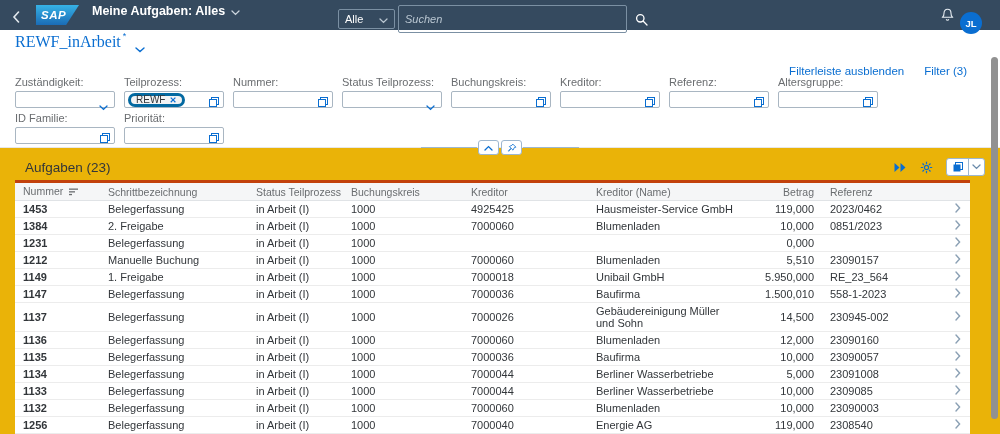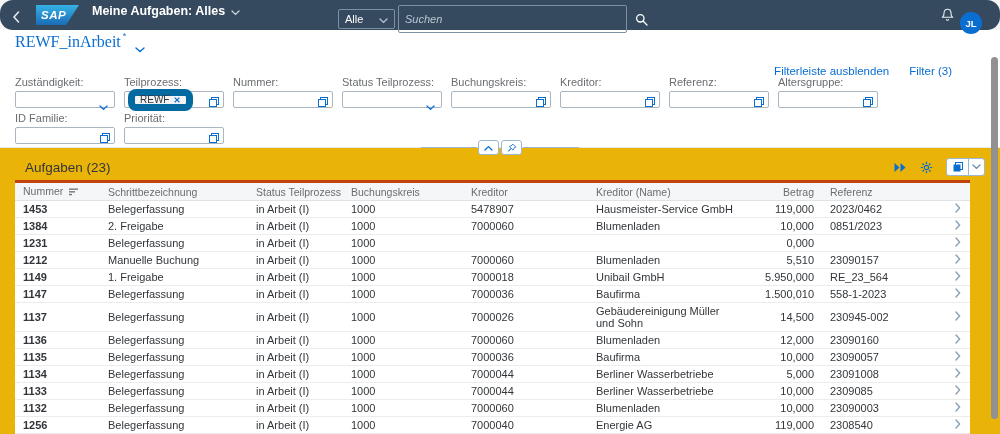--- a/index.html
+++ b/index.html
@@ -1,20 +1,20 @@
 <!DOCTYPE html>
 <html><head>
 <meta charset="utf-8">
 <style>
   * { margin:0; padding:0; box-sizing:border-box; }
   html,body { width:1000px; height:434px; overflow:hidden; }
   body { font-family:"Liberation Sans", sans-serif; background:#f7f7f7; position:relative; }
 
   
-  .shell { height:30px; background:#354a5f; position:relative; color:#fff;border-radius:13px; }
+  .shell { height:30px; background:#354a5f; position:relative; color:#fff; }
   .shell-back { position:absolute; left:12px; top:9px; color:#e3e9ee; cursor:pointer; }
   .sap-logo { position:absolute; left:36px; top:5px; width:43px; height:20px;
     background:linear-gradient(180deg,#36b2e6 0%,#1a6cb6 100%);
     clip-path:polygon(0 0,100% 0,70% 100%,0 100%);
     color:#fff; font-weight:bold; font-style:italic; font-size:11.5px; line-height:20px;
     padding-left:5px; letter-spacing:.5px; }
   .shell-title { position:absolute; left:92px; top:0; height:21px; display:flex; align-items:center; gap:6px;
     font-size:12.5px; font-weight:bold; cursor:pointer; }
   .shell-title .chev { color:#ccd6de; margin-top:2px; }
   .shell-search { position:absolute; left:338px; top:5px; display:flex; align-items:center; }
@@ -32,31 +32,31 @@
 
   
   .page-head { height:30px; background:#fff; display:flex; align-items:center; padding-left:15px; }
   .variant { display:flex; align-items:flex-start; color:#0a6ed1; cursor:pointer; }
   .variant-title { font-size:16px;font-family:Liberation Serif, serif; }
   .variant sup { font-size:9px; margin:-2px 0 0 2px; }
   .variant .chev { margin:6px 0 0 9px; }
 
   
   .filter-area { background:#fff; height:88px; position:relative; padding:0 15px; border-bottom:1px solid #e7e7e7; }
-  .fb-links { position:absolute; top:5px; right:48px; display:flex; gap:20px; font-size:11.5px; color:#0a6ed1; }
+  .fb-links { position:absolute; top:5px; right:33px; display:flex; gap:20px; font-size:11.5px; color:#0a6ed1; }
   .fb-links span { cursor:pointer; }
   .fb-fields { display:flex; flex-wrap:wrap; padding-top:16px; }
   .fb-field { width:100px; margin-right:9px; margin-bottom:4px; }
   .fb-break { flex-basis:100%; height:0; }
   .fb-label { font-size:11px; color:#6a6d70; display:block; margin-bottom:3px; white-space:nowrap; }
   .fb-input { height:17px; border:1px solid #a9b6c2; border-radius:2px; background:#fff; position:relative;
     display:flex; align-items:center; padding:0 3px; cursor:text; }
   .fb-icon { position:absolute; right:3px; top:2px; color:#0a6ed1; cursor:pointer; }
   .fb-icon.sel { top:5px; right:6px; }
-  .token { background:#f2f3f4; border:7px solid #0369a1; border-radius:8px; font-size:10px; color:#32363a;
+  .token { background:#f2f3f4; border:3px solid #0369a1; border-radius:8px; font-size:10px; color:#32363a;
     padding:4px 5px; height:13px; display:flex; align-items:center; }
   .token .x { color:#0a6ed1; font-weight:bold; margin-left:4px; font-size:8.5px; cursor:pointer; }
   .collapse-ctl { position:absolute; left:50%; transform:translateX(-50%); bottom:-8px; display:flex;
     align-items:center; z-index:6; }
   .cline { width:56px; height:1px; background:#9db7cf; }
   .cbtn { width:21px; height:15px; border:1px solid #9db7cf; border-radius:3px; background:#fff; color:#0a6ed1;
     display:flex; align-items:center; justify-content:center; margin:0 1px; cursor:pointer; }
 
   
   .content { height:286px; padding:8px 15px 0; background:#eab308; }
@@ -323,21 +323,21 @@
           <th><span>Referenz</span></th>
           <th></th>
         </tr>
       </thead>
     <tbody id="tbody">
         <tr>
           <td class="bold">1453</td>
           <td>Belegerfassung</td>
           <td>in Arbeit (I)</td>
           <td>1000</td>
-          <td>5478907</td>
+          <td>4925425</td>
           <td class="wrap">Hausmeister-Service GmbH</td>
           <td class="num">119,000</td>
           <td>2023/0462</td>
           <td class="chev"><span><svg width="6" height="10" viewBox="0 0 6 10">
                 <path d="M1 1l3.6 4L1 9" fill="none" stroke="currentColor" stroke-width="1.4" stroke-linecap="round"></path>
               </svg></span></td>
         </tr>
         <tr>
           <td class="bold">1384</td>
           <td>2. Freigabe</td>

